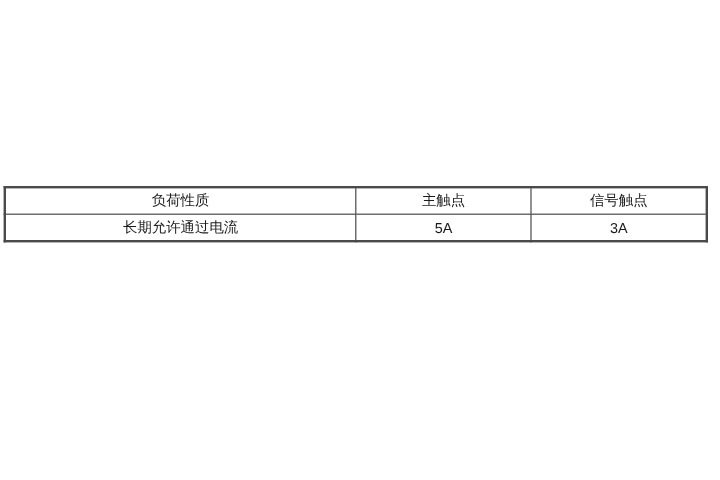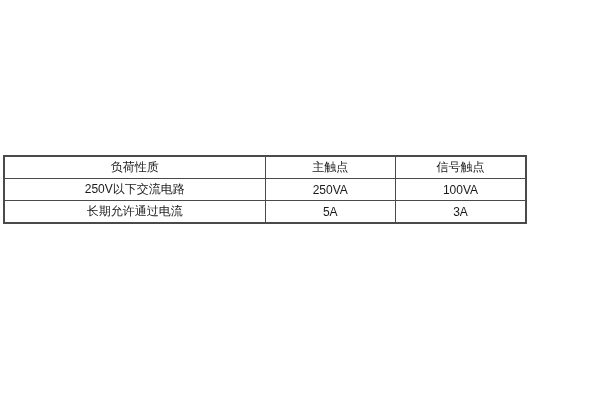--- a/index.html
+++ b/index.html
@@ -12,21 +12,21 @@
     width: 600px;
     height: 400px;
     background: #ffffff;
     overflow: hidden;
     font-family: "Liberation Sans", "DejaVu Sans", sans-serif;
   }
   table.spec-table {
     position: absolute;
     left: 3px;
     top: 155px;
-    width: 524px;
+    width: 587px;
     border-collapse: collapse;
     table-layout: fixed;
     border: 2px solid #4a4a4a;
   }
   table.spec-table th,
   table.spec-table td {
     border: 1px solid #4a4a4a;
     height: 21px;
     padding: 0 4px;
     text-align: center;
@@ -53,24 +53,19 @@
     </colgroup>
     <thead>
       <tr>
         <th>负荷性质</th>
         <th>主触点</th>
         <th>信号触点</th>
       </tr>
     </thead>
     <tbody>
       <tr>
-        <td>250V以下交流电路</td>
-        <td>250VA</td>
-        <td>100VA</td>
-      </tr>
-      <tr>
         <td>长期允许通过电流</td>
         <td>5A</td>
         <td>3A</td>
       </tr>
     </tbody>
   </table>
 </div>
 
 </body></html>

